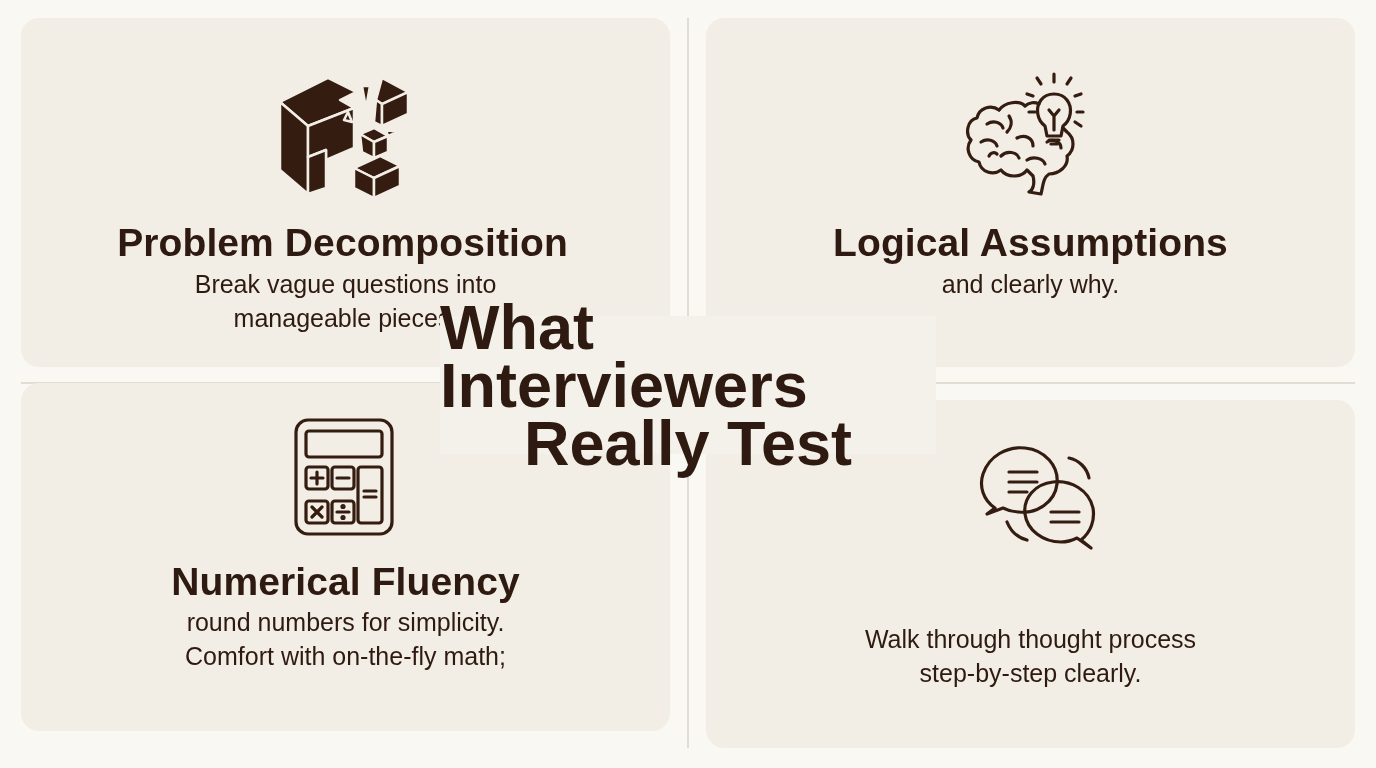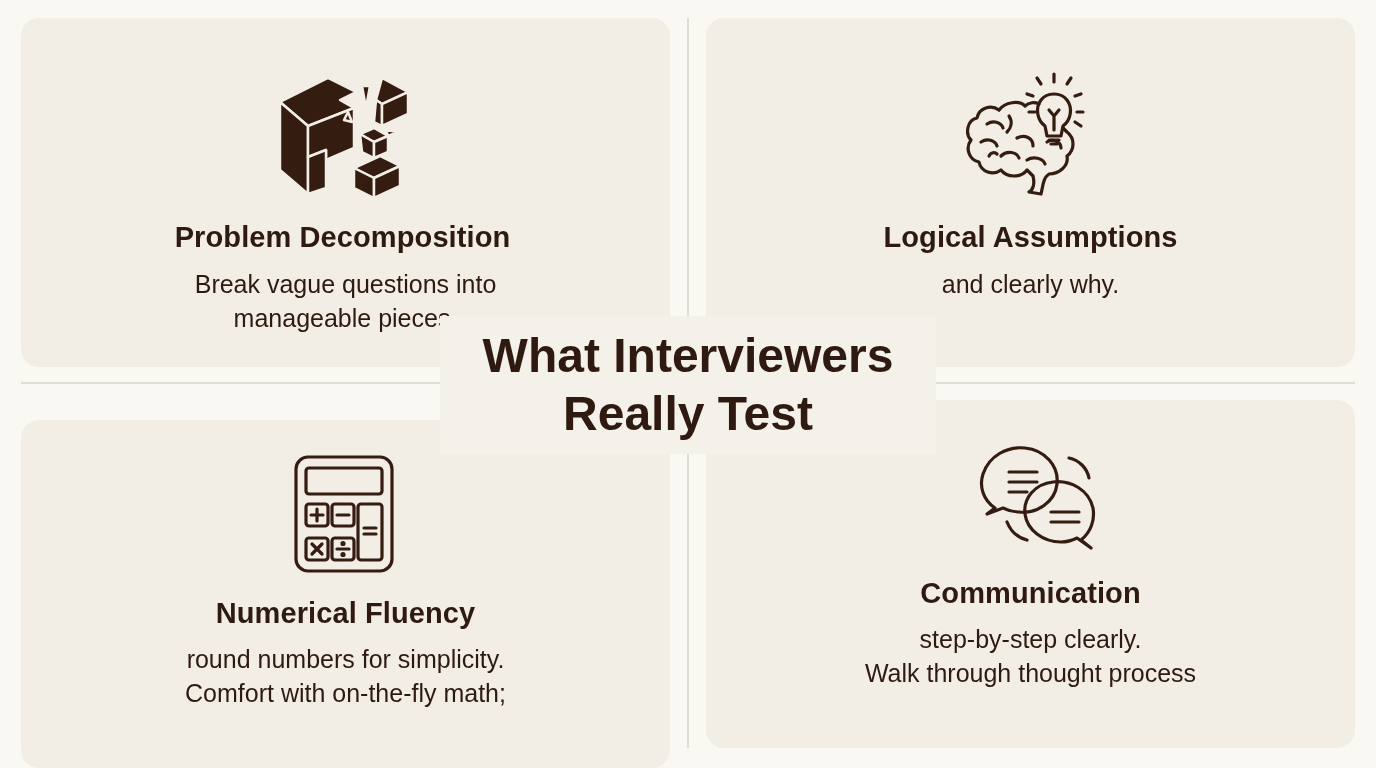--- a/index.html
+++ b/index.html
@@ -10,44 +10,44 @@
     color: #2e1a10;
   }
   .vline { position: absolute; left: 687px; top: 18px; width: 2px; height: 730px; background: #e2ddd3; }
   .hline { position: absolute; left: 21px; top: 382px; width: 1334px; height: 2px; background: #e2ddd3; }
   .card {
     position: absolute; width: 649px; height: 349px;
     background: #f2eee6; border-radius: 18px;
   }
   .card.tl { left: 21px; top: 18px; }
   .card.tr { left: 706px; top: 18px; }
-  .card.bl { left: 21px; top: 420px; height: 348px; }
+  .card.bl { left: 21px; top: 383px; height: 348px; }
   .card.br { left: 706px; top: 400px; height: 348px; }
   .icon { position: absolute; left: 50%; transform: translateX(-50%); }
   .card .title {
     position: absolute; left: 0; right: 0; text-align: center;
-    font-weight: bold; font-size: 29px; color: #2e1a10; letter-spacing: 0.1px;
+    font-weight: bold; font-size: 39px; color: #2e1a10; letter-spacing: 0.1px;
   }
   .card .desc {
     position: absolute; left: 0; right: 0; text-align: center;
     font-size: 25px; line-height: 34px; color: #2e1a10;
   }
   .card.tl .title, .card.tr .title { top: 203px; }
   .card.tl .desc, .card.tr .desc { top: 249px; }
   .card.bl .title, .card.br .title { top: 177px; }
   .card.br .title { top: 177px; }
   .card.bl .desc, .card.br .desc { top: 222px; }
   .card.tl .title { left: -6px; }
   .center {
     position: absolute; left: 440px; top: 316px; width: 496px; height: 138px;
     background: #f4f1ea;
     display: flex; flex-direction: column; align-items: center; justify-content: center;
   }
   .center .line1, .center .line2 {
-    font-weight: bold; font-size: 48px; line-height: 58px; color: #2e1a10;
+    font-weight: bold; font-size: 63px; line-height: 58px; color: #2e1a10;
   }
   .desc span { display: block; }
 </style>
 </head>
 <body>
 
 <div class="vline"></div>
 <div class="hline"></div>
 
 <div class="card tl">
@@ -148,23 +148,22 @@
 
     <path d="M20,74 C8,66 4,52 8,40 C14,22 32,12 50,14 C70,16 84,32 82,50 C80,68 62,80 44,78 C38,78 32,76 28,74 L12,80 Z"></path>
     <path d="M34,38 L62,38 M34,48 L62,48 M34,58 L52,58"></path>
 
     <path d="M106,106 C116,98 120,86 118,74 C114,56 96,46 78,48 C60,50 48,64 50,80 C52,96 68,108 86,108 C92,108 98,106 102,104 L116,114 Z"></path>
     <path d="M76,78 L104,78 M76,88 L104,88"></path>
 
     <path d="M94,24 C104,26 112,34 114,44"></path>
     <path d="M32,88 C36,98 44,104 52,106"></path>
   </svg>
-  <div class="title">Communication</div>
   <div class="desc">
+    <span>Walk through thought process</span>
     <span>step-by-step clearly.</span>
-    <span>Walk through thought process</span>
   </div>
 </div>
 
 <div class="center">
   <div class="line1">What Interviewers</div>
   <div class="line2">Really Test</div>
 </div>
 
 </body></html>

